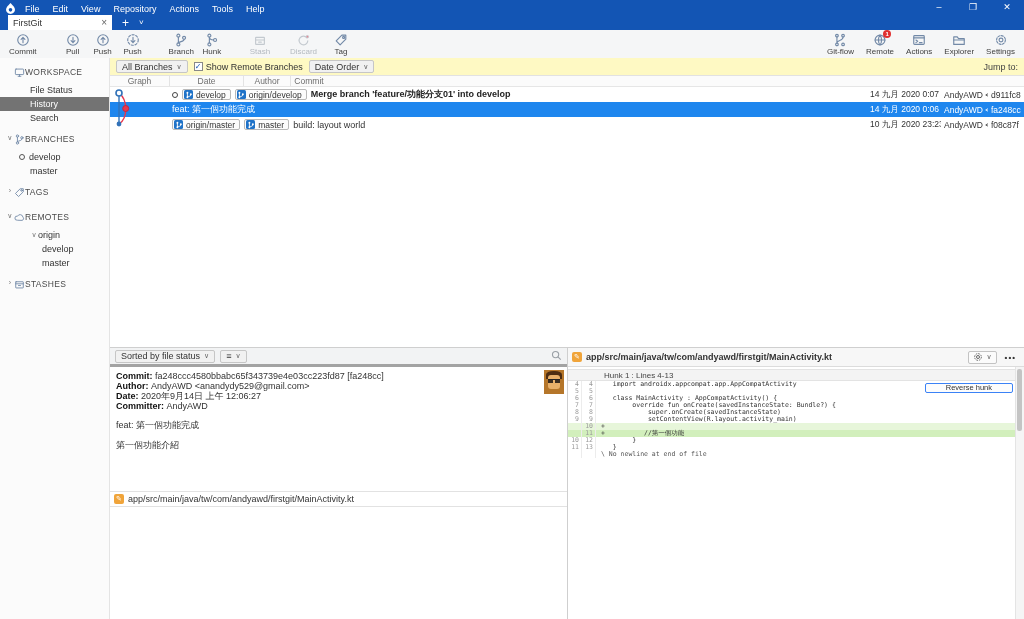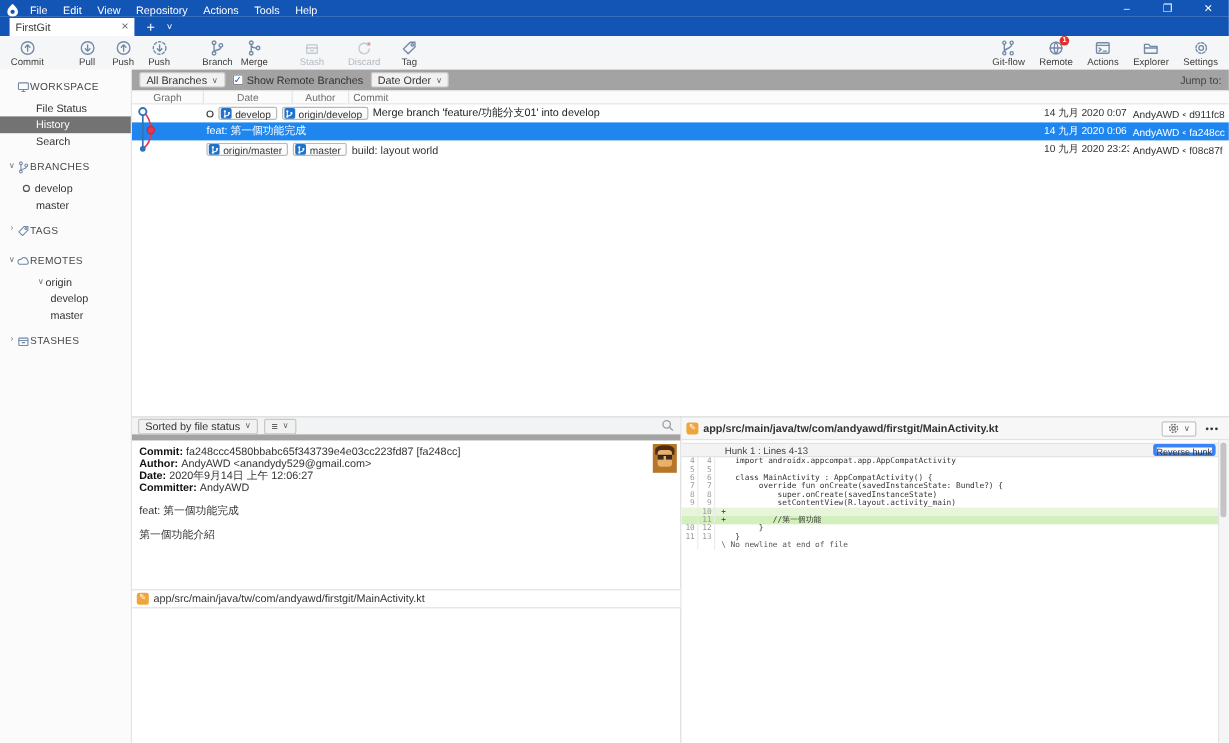--- a/index.html
+++ b/index.html
@@ -38,44 +38,44 @@
   .sb-header{display:flex;gap:0;padding:3px 0 3px 6px;color:#4a4a4a;font-size:8.5px;letter-spacing:.3px}
   .sb-chevron{width:8px;color:#777;font-size:7px;text-align:center}
   .sb-item{display:flex;align-items:center;height:14px;padding-left:30px;color:#333}
   .sb-item.ind2{padding-left:42px}
   .sb-item.selected{background:#737373;color:#fff}
   .sb-item .cur-dot{width:6px;height:6px;border:1.5px solid #555;border-radius:50%;margin-right:4px;margin-left:-11px}
   .sb-gap{height:6px}
 
   
   .content{position:absolute;left:110px;top:58px;right:0;height:289px;background:#fff}
-  .filterbar{height:18px;display:flex;align-items:center;gap:6px;padding:0 6px;background:#a3a3a3;border-bottom:1px solid #e2e2e2}
+  .filterbar{height:18px;display:flex;align-items:center;gap:6px;padding:0 6px;background:#fef9c3;border-bottom:1px solid #e2e2e2}
   .dropdown{display:inline-flex;align-items:center;gap:4px;border:1px solid #c6c6c6;background:#f1f1f1;border-radius:2px;padding:1px 5px;height:13px;color:#333}
   .ddcaret{font-size:7px;color:#666}
   .chk{display:flex;align-items:center;gap:3px}
   .chkbox{width:9px;height:9px;border:1px solid #888;background:#fff;font-size:8px;line-height:8px;text-align:center;color:#1355b4}
   .jumpto{margin-left:auto;color:#444}
   .hheader{height:11px;display:flex;background:#fbfbfb;border-bottom:1px solid #e6e6e6;color:#6e6e6e;font-size:8.5px}
   .hheader>div{border-right:1px solid #e3e3e3;text-align:center;line-height:10px}
   .col-graph{width:60px}.col-desc{flex:1}.col-date{width:74px}.col-author{width:47px}.col-commit{width:36px;border-right:none!important}
   .hrow{height:15px;display:flex;align-items:center}
   .hrow.selected{background:#1e86ee;color:#fff}
   .hrow .cell{overflow:hidden;white-space:nowrap}
   .cell-desc{flex:1;display:flex;align-items:center;gap:4px;padding-left:2px}
   .cell-date,.cell-author,.cell-commit{font-size:8.5px;padding-left:3px}
   .cell-date{width:74px}.cell-author{width:47px}.cell-commit{width:36px}
   .refbadge{display:inline-flex;align-items:center;gap:3px;border:1px solid #b9b9b9;background:#fcfcfc;border-radius:2px;height:11px;padding:0 4px 0 1px;color:#333;font-size:8.5px}
   .refbadge .bicon{width:9px;height:9px;background:#2073c8;border-radius:1.5px;display:flex;align-items:center;justify-content:center}
   .headmark{width:6px;height:6px;border:1.5px solid #444;border-radius:50%;background:#fff}
-  .msg-bold{font-weight:normal;color:#222}
+  .msg-bold{font-weight:bold;color:#222}
   .graph-overlay{position:absolute;left:110px;top:87px;width:60px;height:45px;pointer-events:none;z-index:5}
 
   
   .panel-left{position:absolute;left:110px;top:347px;width:458px;bottom:0;background:#fff;border-top:1px solid #cfcfcf;border-right:1px solid #cfcfcf}
-  .bl-toolbar{height:19px;background:#f2f3f4;border-bottom:5px solid #a3a3a3;display:flex;align-items:center;gap:5px;padding:0 5px}
+  .bl-toolbar{height:19px;background:#f2f3f4;border-bottom:3px solid #a3a3a3;display:flex;align-items:center;gap:5px;padding:0 5px}
   .bl-search{margin-left:auto}
   .commit-info{position:relative;padding:4px 6px;line-height:10px}
   .ci-line b{color:#111}
   .ci-link{color:#4679bd}
   .ci-msg{margin-top:9px}
   .ci-msg .mline{min-height:10px}
   .avatar{position:absolute;right:3px;top:3px;width:20px;height:24px;background:#b5762a;overflow:hidden}
   .av-hair{position:absolute;left:2px;top:1px;width:16px;height:8px;background:#4d2d12;border-radius:45% 45% 0 0}
   .av-face{position:absolute;left:4px;top:5px;width:12px;height:14px;background:#e8b06a;border-radius:3px}
   .av-glasses{position:absolute;left:4px;top:9px;width:12px;height:4px;border-top:1px solid #222;display:flex;justify-content:space-between}
@@ -84,21 +84,21 @@
   .mod-icon{width:10px;height:10px;background:#f0a43a;border-radius:2px;color:#fff;font-size:7px;line-height:10px;text-align:center;flex:none}
 
   
   .panel-right{position:absolute;left:568px;top:347px;right:0;bottom:0;background:#fff;border-top:1px solid #cfcfcf}
   .br-header{height:19px;background:#f7f7f7;border-bottom:1px solid #dcdcdc;display:flex;align-items:center;gap:4px;padding:0 4px}
   .br-path{font-weight:bold;color:#333;flex:1;overflow:hidden;white-space:nowrap}
   .gear-btn{display:inline-flex;align-items:center;gap:3px;border:1px solid #c3c3c3;background:#fbfbfb;border-radius:2px;height:13px;padding:0 4px}
   .more-btn{font-size:8px;letter-spacing:1px;color:#333;padding:0 4px;font-weight:bold}
   .diff-body{position:absolute;left:0;top:19px;right:9px;bottom:0;background:#fff}
   .hunk-header{position:relative;height:12px;background:#f3f3f3;border-top:1px solid #e3e3e3;border-bottom:1px solid #e3e3e3;margin-top:2px;color:#444;font-size:8px;line-height:11px;padding-left:36px}
-  .reverse-btn{position:absolute;right:2px;top:0;height:10px;border:3px solid #3b82f6;background:#fcfcfc;border-radius:2px;font-size:7.5px;line-height:8px;padding:0 0;color:#333}
+  .reverse-btn{position:absolute;right:2px;top:13px;height:10px;border:1px solid #3b82f6;background:#fcfcfc;border-radius:2px;font-size:7.5px;line-height:8px;padding:0 20px;color:#333}
   .dline{display:flex;height:7px;font:6.5px/7px "DejaVu Sans Mono",monospace;color:#333}
   .dline .no{width:14px;text-align:right;padding-right:2px;color:#9a9a9a;border-right:1px solid #ececec;flex:none}
   .dline pre{flex:1;padding-left:5px;white-space:pre;font:inherit}
   .dline.add1{background:#e7f6da}
   .dline.add2{background:#d2efbc}
   .dline.meta{color:#555}
   .vscroll{position:absolute;right:0;top:19px;bottom:0;width:9px;background:#f5f5f5;border-left:1px solid #e4e4e4}
   .vthumb{position:absolute;left:1px;top:2px;width:5px;height:62px;background:#c4c4c4;border-radius:2px}
 </style>
 </head>
@@ -191,21 +191,21 @@
     </div>
     <div class="tbtn">
       <span class="ticon">
           <svg class="icn" width="14" height="14" viewBox="0 0 16 16">
             <circle cx="5" cy="3" r="1.7"></circle>
             <circle cx="5" cy="13" r="1.7"></circle>
             <circle cx="11.5" cy="8" r="1.7"></circle>
             <path d="M5 4.7v6.6M5 4.7c0 3.3 3 3.3 4.8 3.3"></path>
           </svg>
         </span>
-      <span class="tlabel">Merge</span>
+      <span class="tlabel">Hunk</span>
     </div>
     <div class="sp16"></div>
     <div class="tbtn disabled">
       <span class="ticon">
           <svg class="icn" width="14" height="14" viewBox="0 0 16 16">
             <rect x="3" y="5" width="10" height="8" rx="0.5"></rect>
             <path d="M3 8h10M6.5 10.5h3"></path>
           </svg>
         </span>
       <span class="tlabel">Stash</span>

